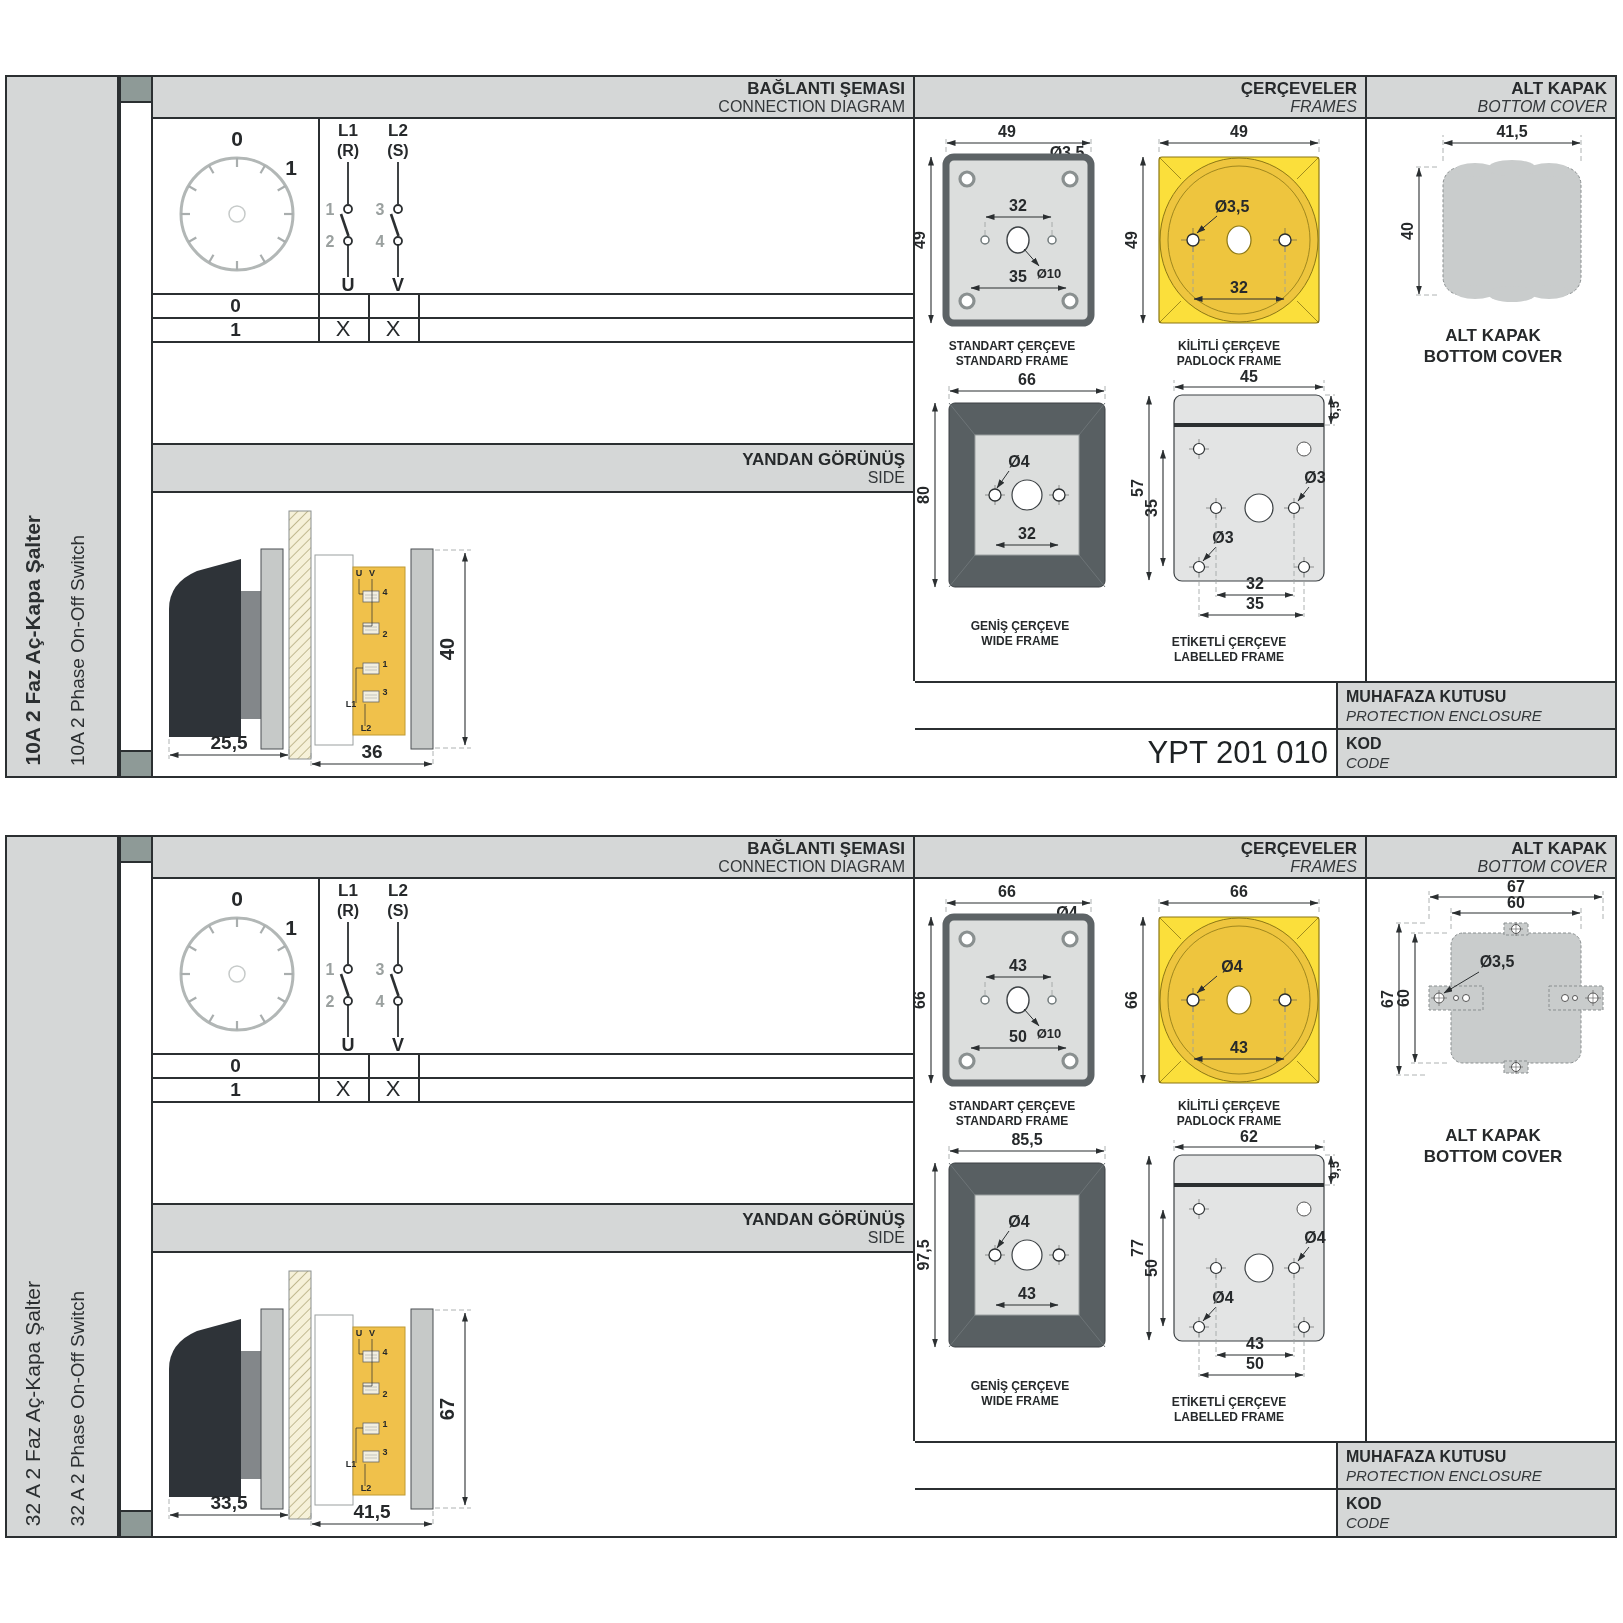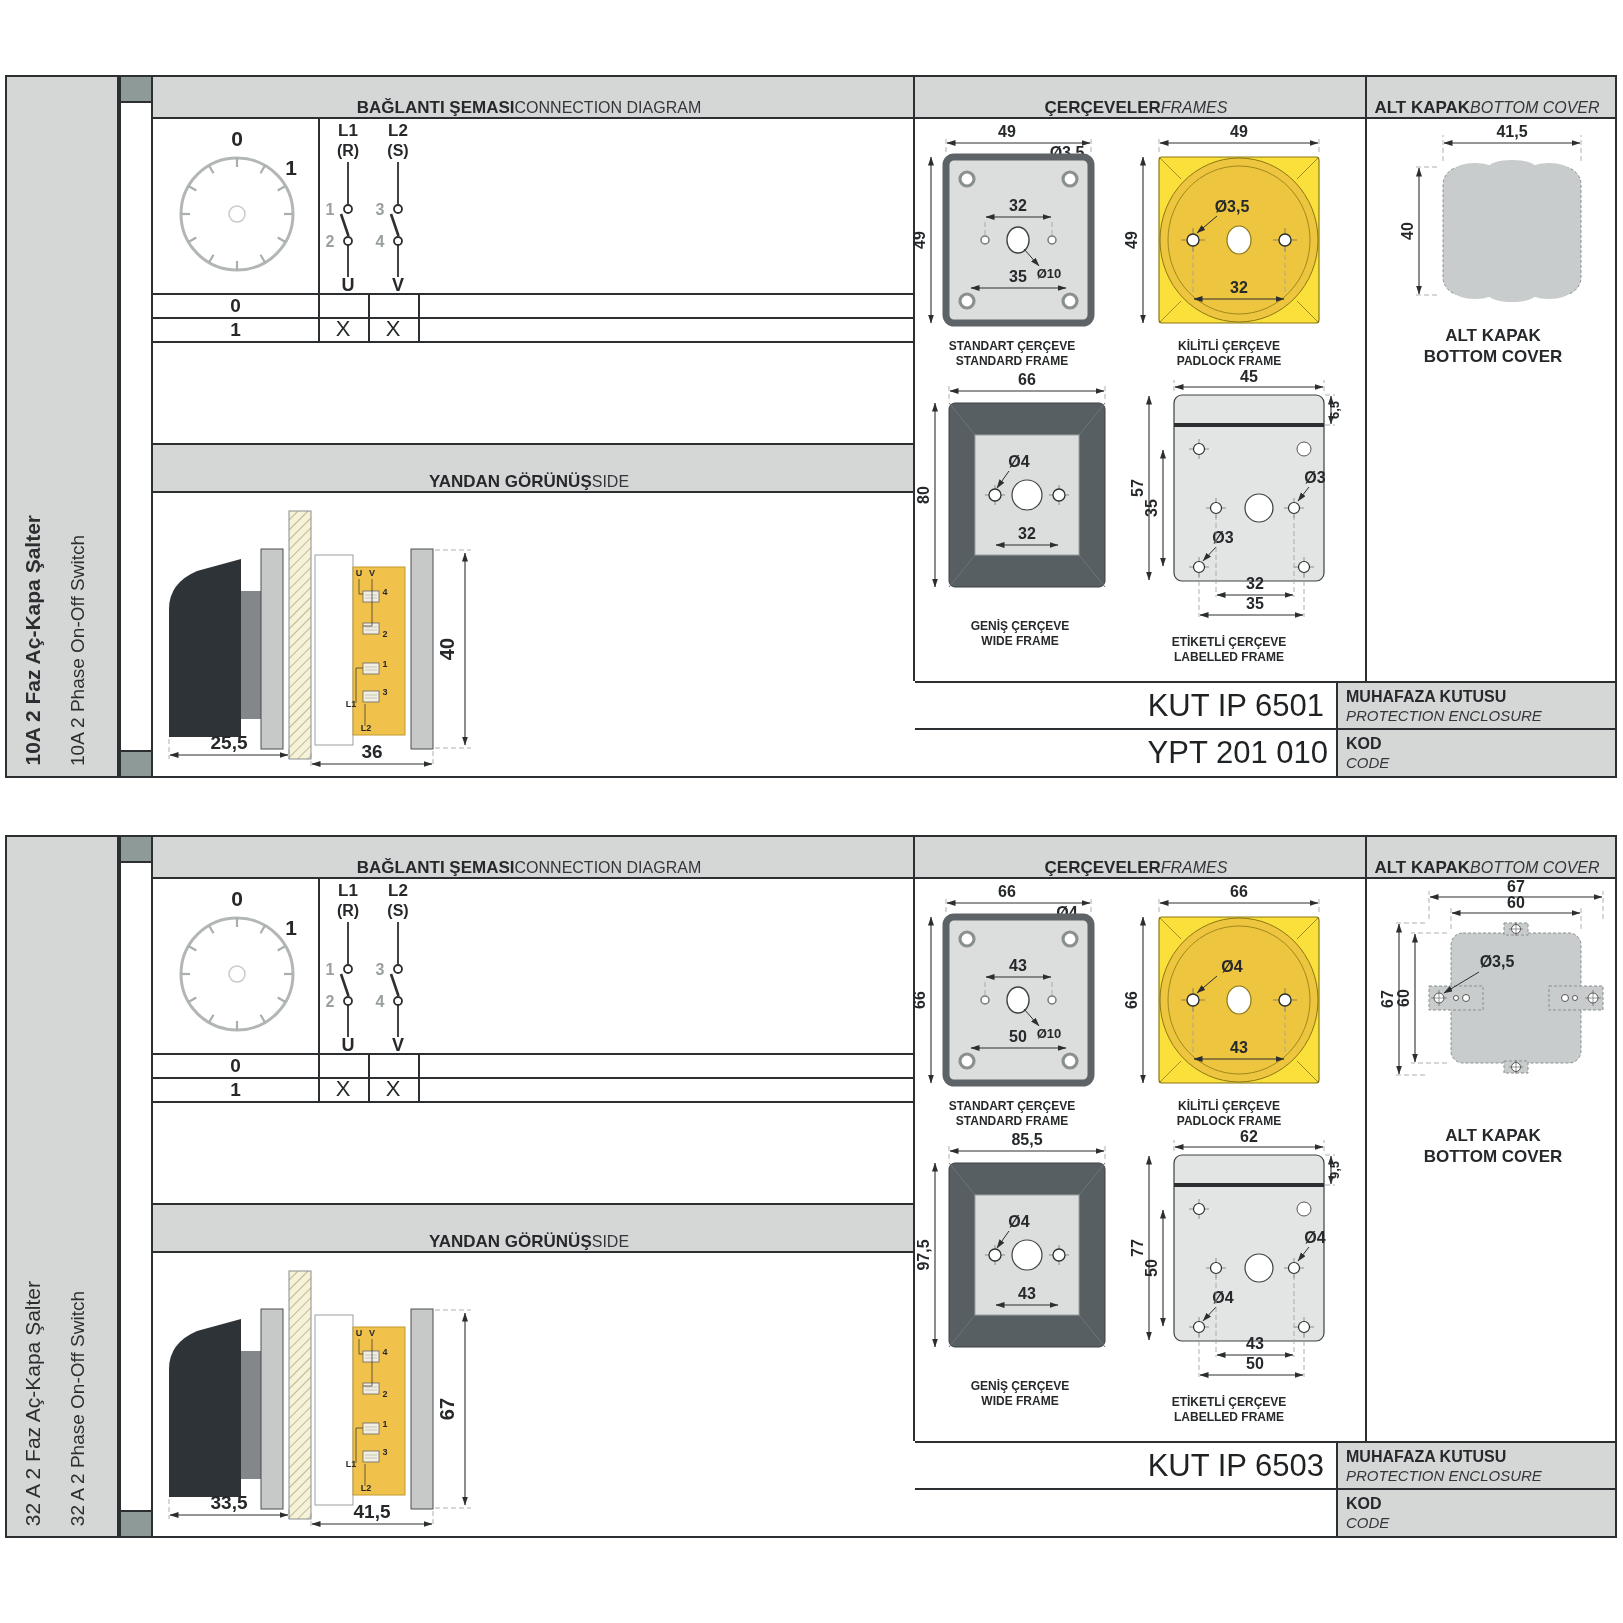--- a/index.html
+++ b/index.html
@@ -11,21 +11,21 @@
   .hline{position:absolute;height:2px;background:#2b2f31;}
   .sidebar{position:absolute;left:0;top:0;width:112px;height:699px;background:#d5d7d7;border-right:2px solid #2b2f31;box-sizing:border-box;}
   .side-tr,.side-en{position:absolute;bottom:10px;writing-mode:vertical-rl;transform:rotate(180deg);white-space:nowrap;color:#2b2f31;}
   .side-tr{left:14px;font-size:21px;font-weight:700;}
   .side-en{left:60px;font-size:19px;font-weight:400;}
   .panel:nth-of-type(2) .side-tr{font-weight:400;}
   .bindcol{position:absolute;left:112px;top:0;width:34px;height:699px;background:#fff;border-left:2px solid #2b2f31;border-right:2px solid #2b2f31;box-sizing:border-box;}
   .bindsq{position:absolute;left:0;width:100%;height:26px;background:#8e9a97;box-sizing:border-box;}
   .bindsq.top{top:0;border-bottom:2px solid #2b2f31;}
   .bindsq.bot{bottom:0;border-top:2px solid #2b2f31;}
-  .band{position:absolute;top:0;height:42px;background:#d5d7d7;border-bottom:2px solid #2b2f31;box-sizing:border-box;display:flex;flex-direction:row;justify-content:center;align-items:flex-end;padding-right:8px;line-height:1.12;}
+  .band{position:absolute;top:0;height:42px;background:#d5d7d7;border-bottom:2px solid #2b2f31;box-sizing:border-box;display:flex;flex-direction:column;justify-content:center;align-items:flex-end;padding-right:8px;line-height:1.12;}
   .band .tr{font-weight:700;font-size:17px;color:#26292b;}
   .band .en{font-size:16px;color:#33373a;}
   .it{font-style:italic;}
   .rowlab{position:absolute;text-align:center;font-weight:700;font-size:19px;}
   .xcell{position:absolute;text-align:center;font-weight:400;font-size:22px;color:#26292b;}
   .cap{position:absolute;text-align:center;font-weight:700;font-size:12px;line-height:1.25;color:#26292b;}
   .codes-val{position:absolute;text-align:right;font-size:31px;color:#1e2224;padding-right:12px;box-sizing:border-box;display:flex;flex-direction:column;justify-content:center;align-items:flex-end;}
   .codes-lab{position:absolute;background:#d5d7d7;box-sizing:border-box;padding:4px 0 0 8px;line-height:1.25;}
   .codes-lab .tr{font-weight:700;font-size:16px;}
   .codes-lab .en{font-style:italic;font-size:15px;color:#33373a;}
@@ -389,21 +389,20 @@
     </svg>
     <div class="cap" style="left:1364px;top:248px;width:244px;font-size:17px;">
       <div>ALT KAPAK</div>
       <div>BOTTOM COVER</div>
     </div>
   </div>
 
   <div class="hline" style="left:908px;top:604px;width:700px;"></div>
   <div class="hline" style="left:908px;top:651px;width:700px;"></div>
   <div class="vline" style="left:1329px;top:604px;height:95px;"></div>
-  <div class="codes-val" style="left:908px;top:606px;width:421px;height:45px;">KUT IP 6501</div>
   <div class="codes-lab" style="left:1331px;top:606px;width:277px;height:45px;">
     <div class="tr">MUHAFAZA KUTUSU</div>
     <div class="en">PROTECTION ENCLOSURE</div>
   </div>
   <div class="codes-val" style="left:912px;top:653px;width:421px;height:46px;">YPT 201 010</div>
   <div class="codes-lab" style="left:1331px;top:653px;width:277px;height:46px;">
     <div class="tr">KOD</div>
     <div class="en">CODE</div>
   </div>
 
@@ -767,21 +766,20 @@
     </svg>
     <div class="cap" style="left:1364px;top:288px;width:244px;font-size:17px;">
       <div>ALT KAPAK</div>
       <div>BOTTOM COVER</div>
     </div>
   </div>
 
   <div class="hline" style="left:908px;top:604px;width:700px;"></div>
   <div class="hline" style="left:908px;top:651px;width:700px;"></div>
   <div class="vline" style="left:1329px;top:604px;height:95px;"></div>
-  <div class="codes-val" style="left:908px;top:606px;width:421px;height:45px;">KUT IP 6503</div>
   <div class="codes-lab" style="left:1331px;top:606px;width:277px;height:45px;">
     <div class="tr">MUHAFAZA KUTUSU</div>
     <div class="en">PROTECTION ENCLOSURE</div>
   </div>
   <div class="codes-lab" style="left:1331px;top:653px;width:277px;height:46px;">
     <div class="tr">KOD</div>
     <div class="en">CODE</div>
   </div>
 
 </section>

